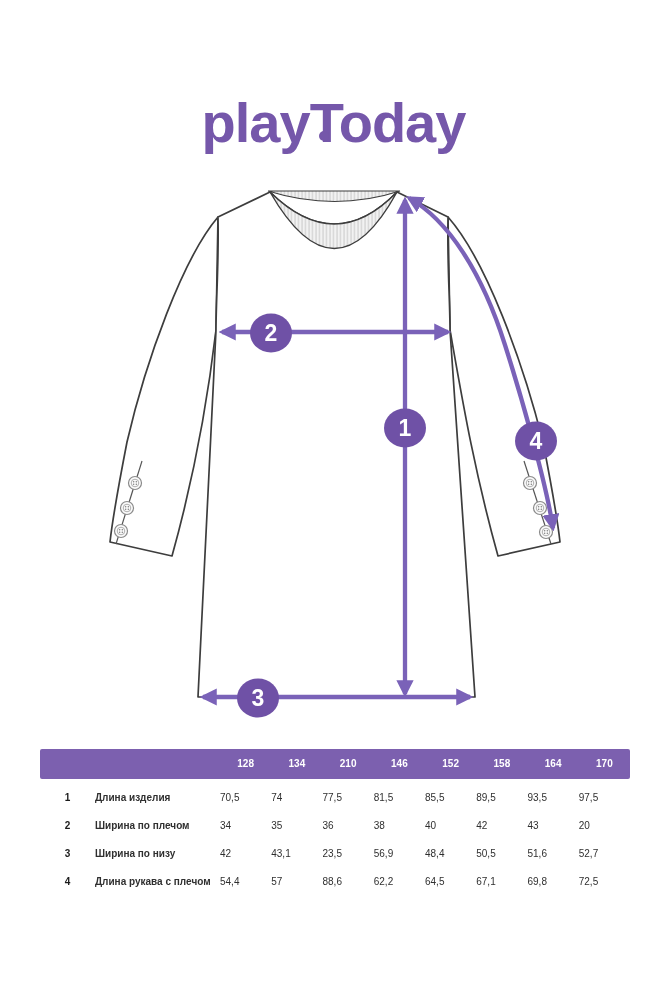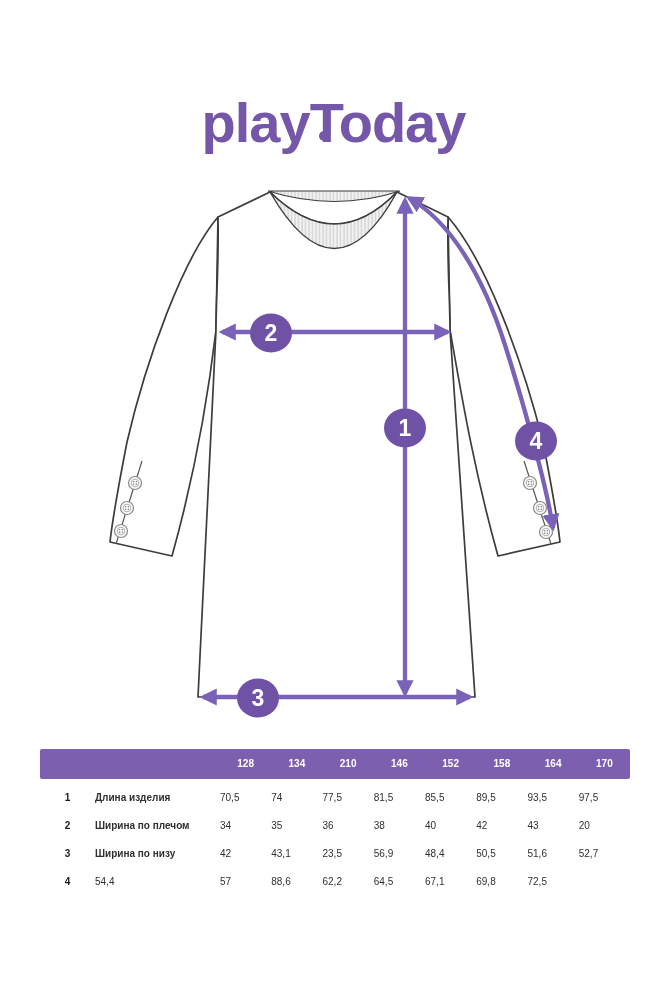--- a/index.html
+++ b/index.html
@@ -139,20 +139,21 @@
           <div class="td val">43,1</div>
           <div class="td val">23,5</div>
           <div class="td val">56,9</div>
           <div class="td val">48,4</div>
           <div class="td val">50,5</div>
           <div class="td val">51,6</div>
           <div class="td val">52,7</div>
         </div>
         <div class="tr">
           <div class="td num">4</div>
+          <div class="td label">Длина рукава с плечом</div>
           <div class="td val">54,4</div>
           <div class="td val">57</div>
           <div class="td val">88,6</div>
           <div class="td val">62,2</div>
           <div class="td val">64,5</div>
           <div class="td val">67,1</div>
           <div class="td val">69,8</div>
           <div class="td val">72,5</div>
         </div>
       </div>

